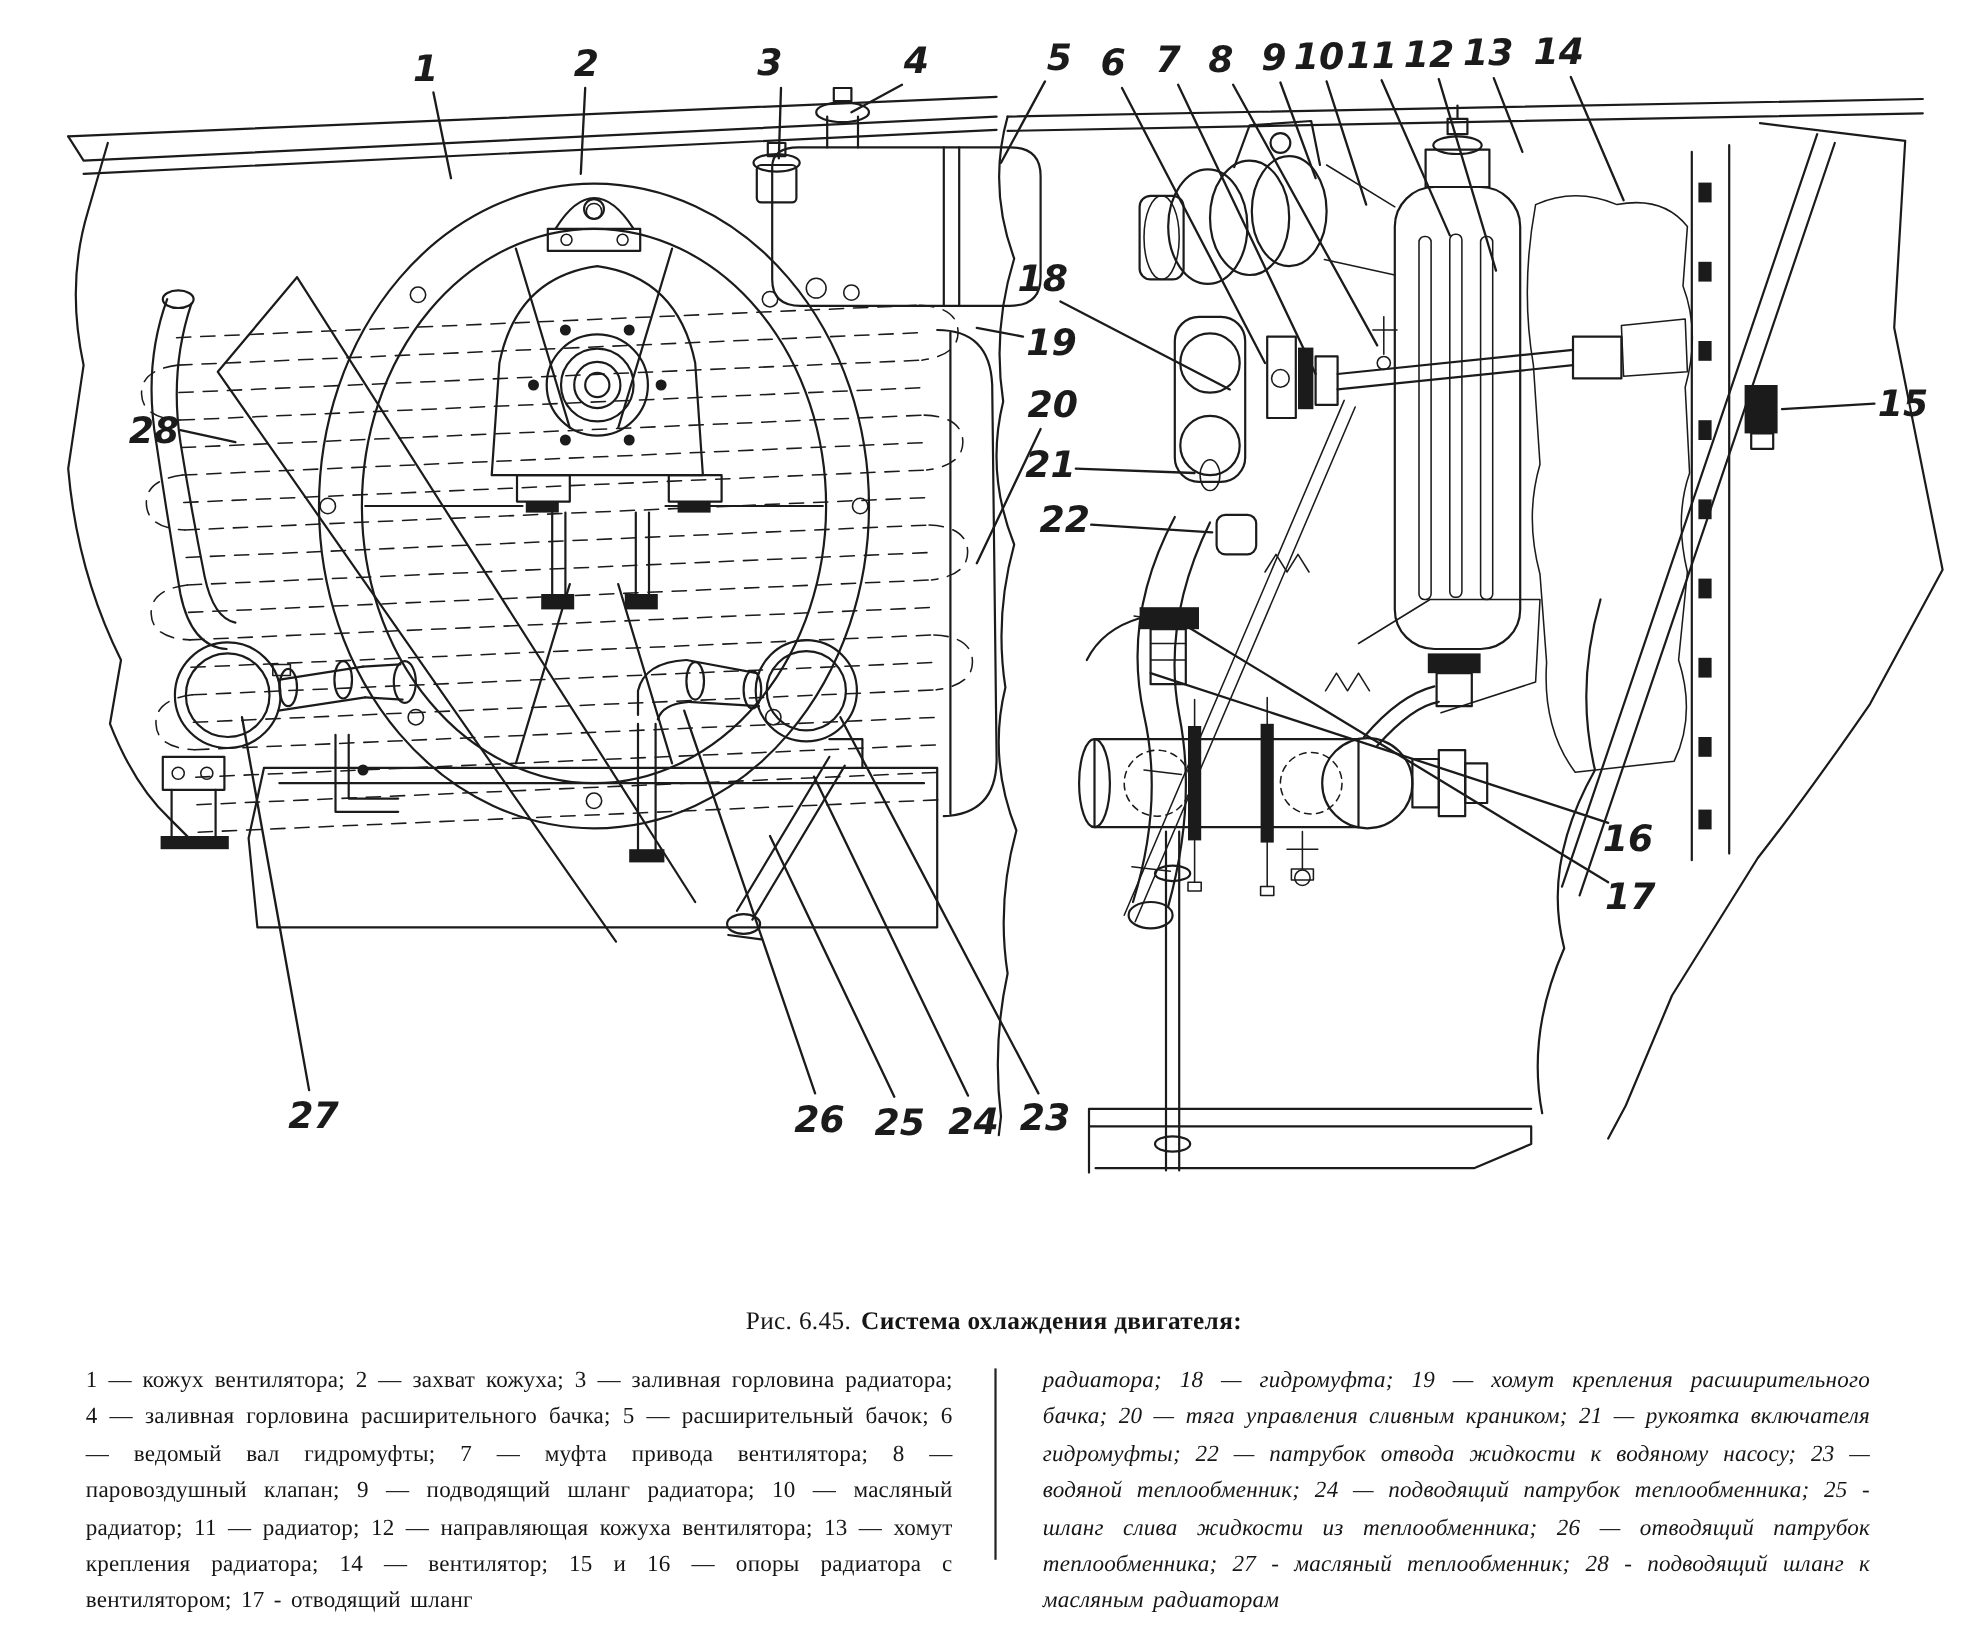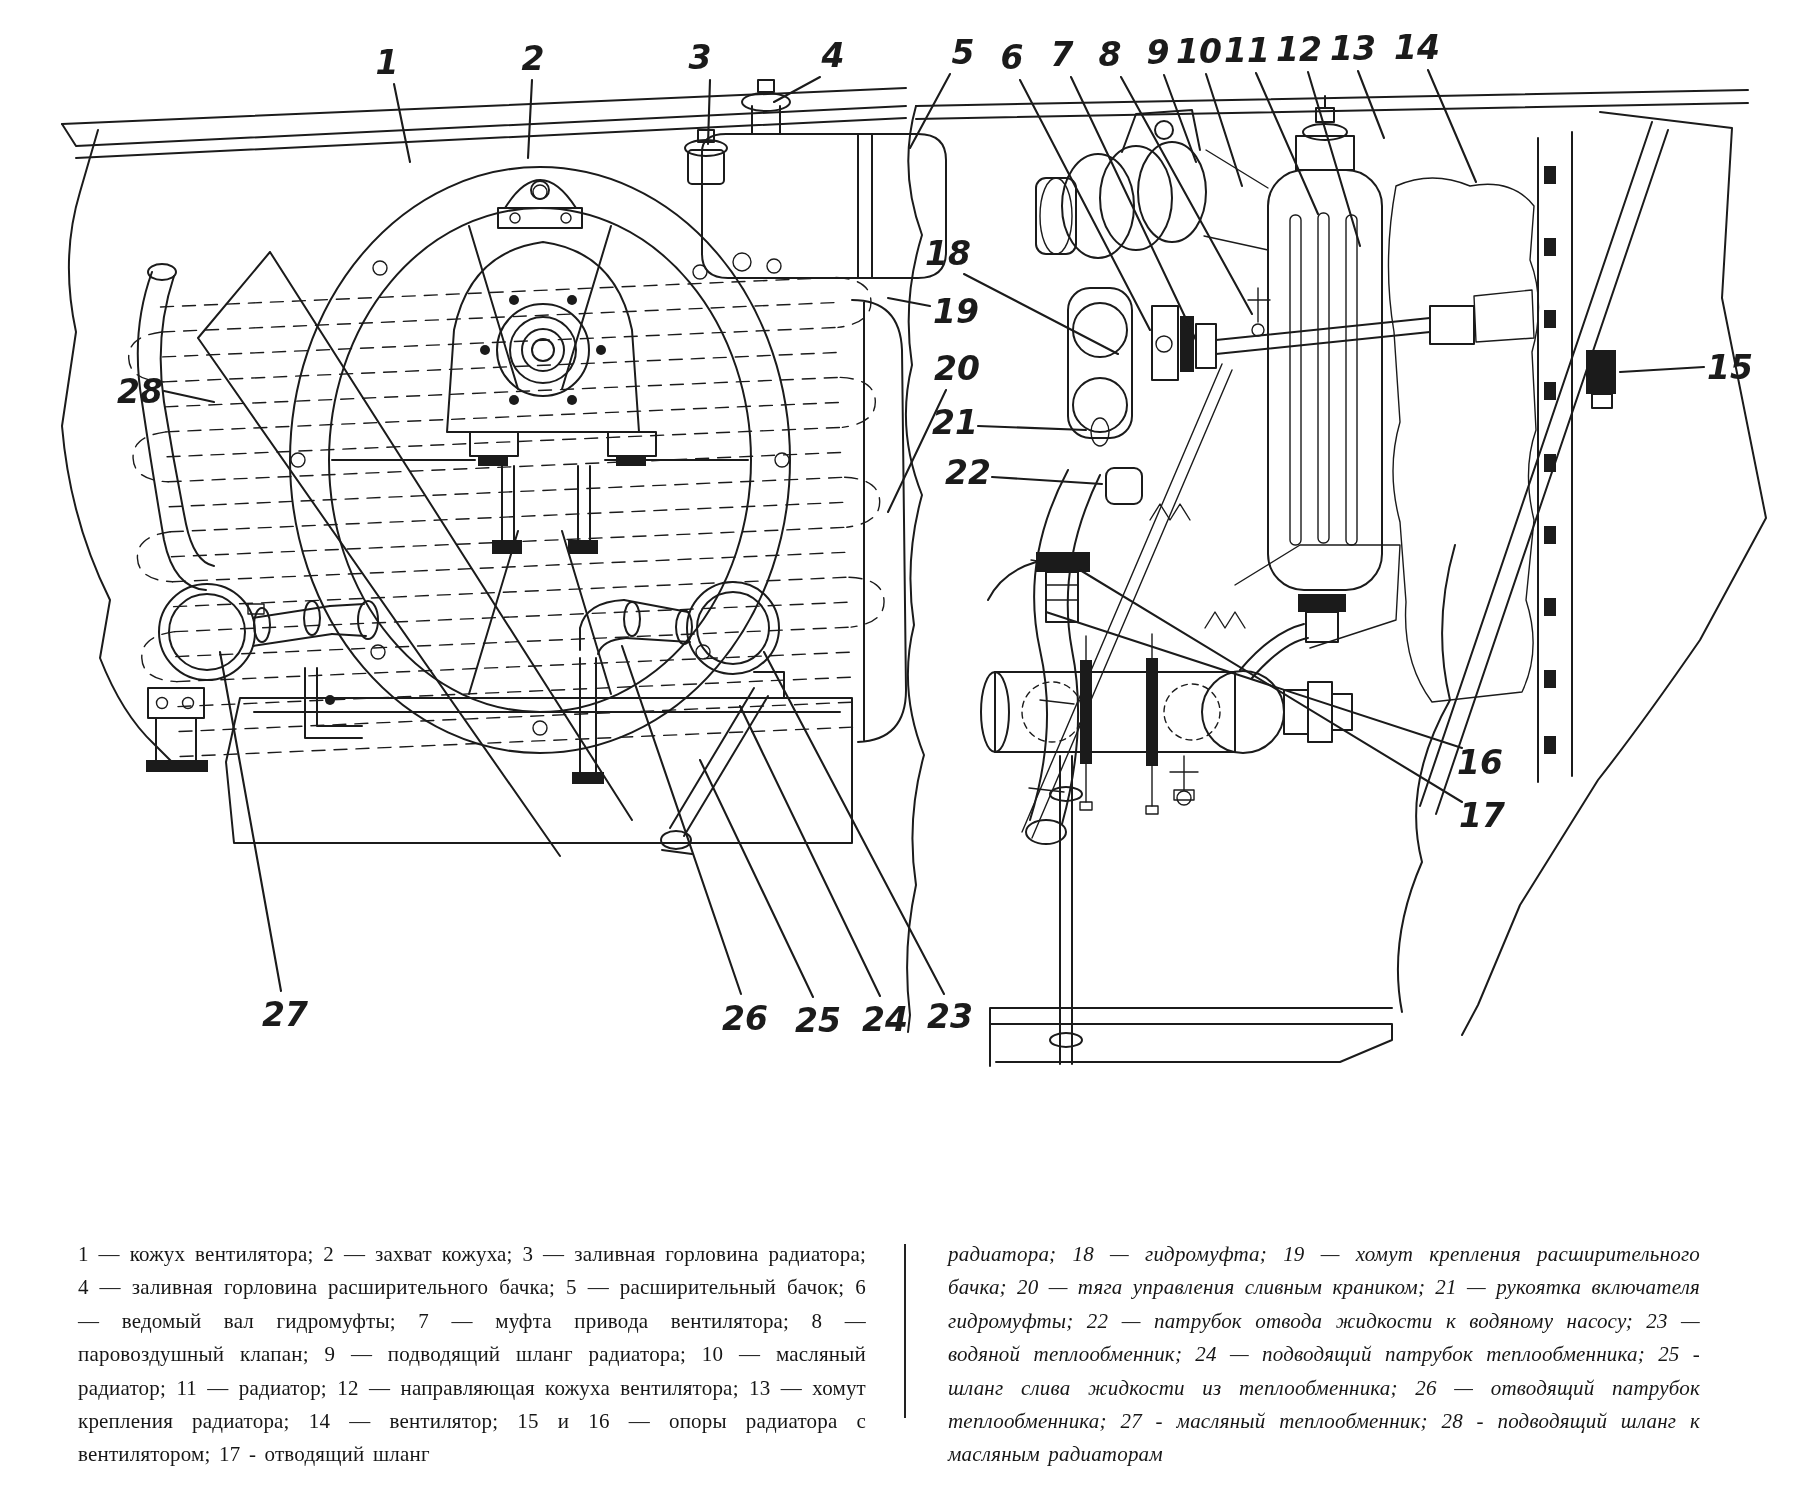--- a/index.html
+++ b/index.html
@@ -342,20 +342,23 @@
           <line x1="741" y1="994" x2="622" y2="646" class="leader"></line>
           <text x="745" y="1018" class="callout-num">26</text>
           <line x1="281" y1="991" x2="220" y2="652" class="leader"></line>
           <text x="285" y="1014" class="callout-num">27</text>
           <line x1="164" y1="391" x2="214" y2="402" class="leader"></line>
           <text x="140" y="391" class="callout-num">28</text>
         </g>
     </g>
   </svg>
 
+  <div class="caption">
+    <span>Рис. 6.45.</span><b>Система охлаждения двигателя:</b>
+  </div>
 
   <div class="legend">
     <div class="col left">1 — кожух вентилятора; 2 — захват кожуха; 3 — заливная горловина радиатора; 4 — заливная горловина расширительного бачка; 5 — расширительный бачок; 6 — ведомый вал гидромуфты; 7 — муфта привода вентилятора; 8 — паровоздушный клапан; 9 — подводящий шланг радиатора; 10 — масляный радиатор; 11 — радиатор; 12 — направляющая кожуха вентилятора; 13 — хомут крепления радиатора; 14 — вентилятор; 15 и 16 — опоры радиатора с вентилятором; 17 - отводящий шланг</div>
     <div class="divider"></div>
     <div class="col right">радиатора; 18 — гидромуфта; 19 — хомут крепления расширительного бачка; 20 — тяга управления сливным краником; 21 — рукоятка включателя гидромуфты; 22 — патрубок отвода жидкости к водяному насосу; 23 — водяной теплообменник; 24 — подводящий патрубок теплообменника; 25 - шланг слива жидкости из теплообменника; 26 — отводящий патрубок теплообменника; 27 - масляный теплообменник; 28 - подводящий шланг к масляным радиаторам</div>
   </div>
 
 </div>
 
 </body></html>

